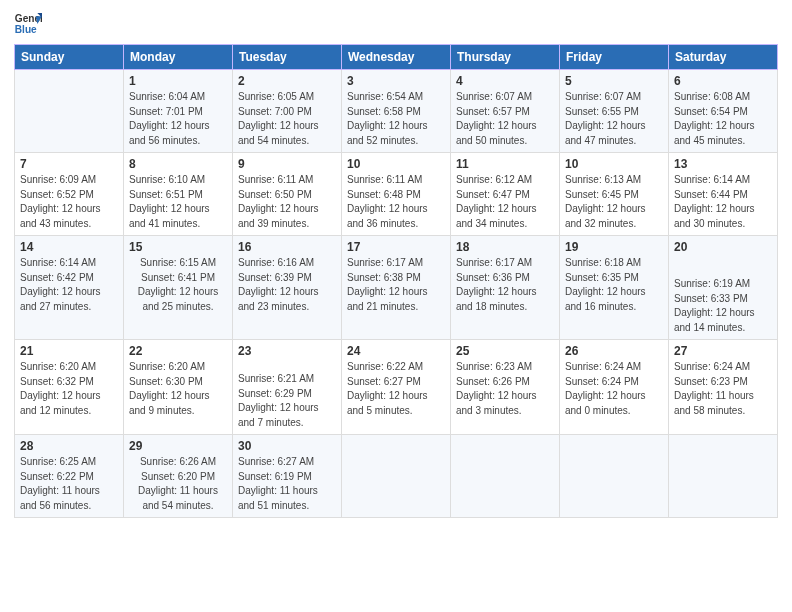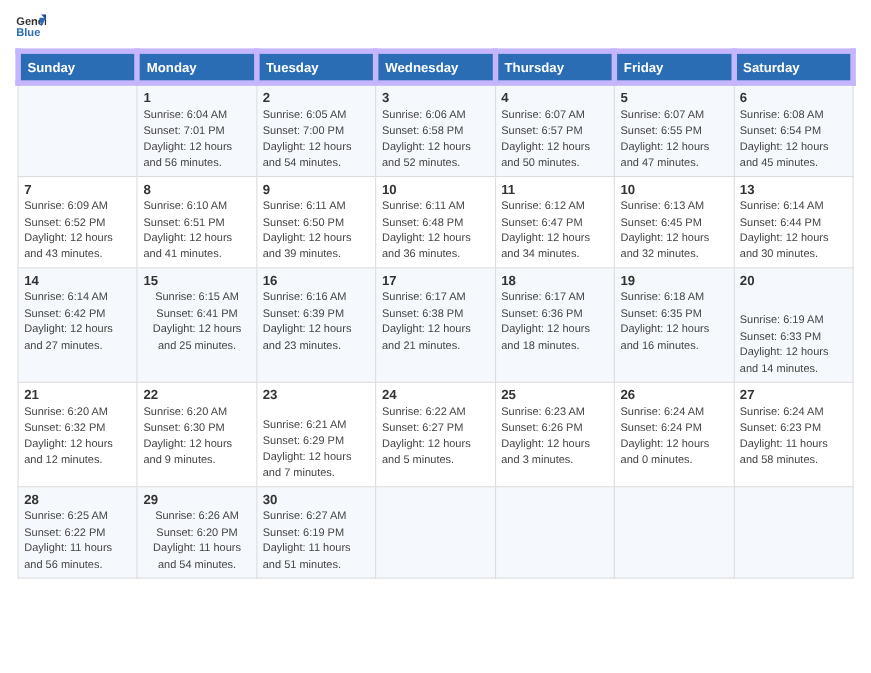--- a/index.html
+++ b/index.html
@@ -48,21 +48,21 @@
       border-collapse: collapse;
       table-layout: fixed;
     }
     thead tr th {
       background-color: #2a6db5;
       color: #fff;
       text-align: left;
       padding: 5px 6px;
       font-size: 12px;
       font-weight: bold;
-      border: 5px solid #c4b5fd;
+      border: 1px solid #c4b5fd;
     }
     tbody tr td {
       vertical-align: top;
       padding: 4px 5px;
       border: 1px solid #ddd;
       font-size: 9.5px;
       color: #333;
       height: 78px;
     }
     tbody tr:nth-child(odd) td {
@@ -126,21 +126,21 @@
           </td>
           <td>
             <span class="day-num">2</span>
             <div class="day-info" style="white-space: pre-line;">Sunrise: 6:05 AM
 Sunset: 7:00 PM
 Daylight: 12 hours
 and 54 minutes.</div>
           </td>
           <td>
             <span class="day-num">3</span>
-            <div class="day-info" style="white-space: pre-line;">Sunrise: 6:06 AM
+            <div class="day-info" style="white-space: pre-line;">Sunrise: 6:54 AM
 Sunset: 6:58 PM
 Daylight: 12 hours
 and 52 minutes.</div>
           </td>
           <td>
             <span class="day-num">4</span>
             <div class="day-info" style="white-space: pre-line;">Sunrise: 6:07 AM
 Sunset: 6:57 PM
 Daylight: 12 hours
 and 50 minutes.</div>

